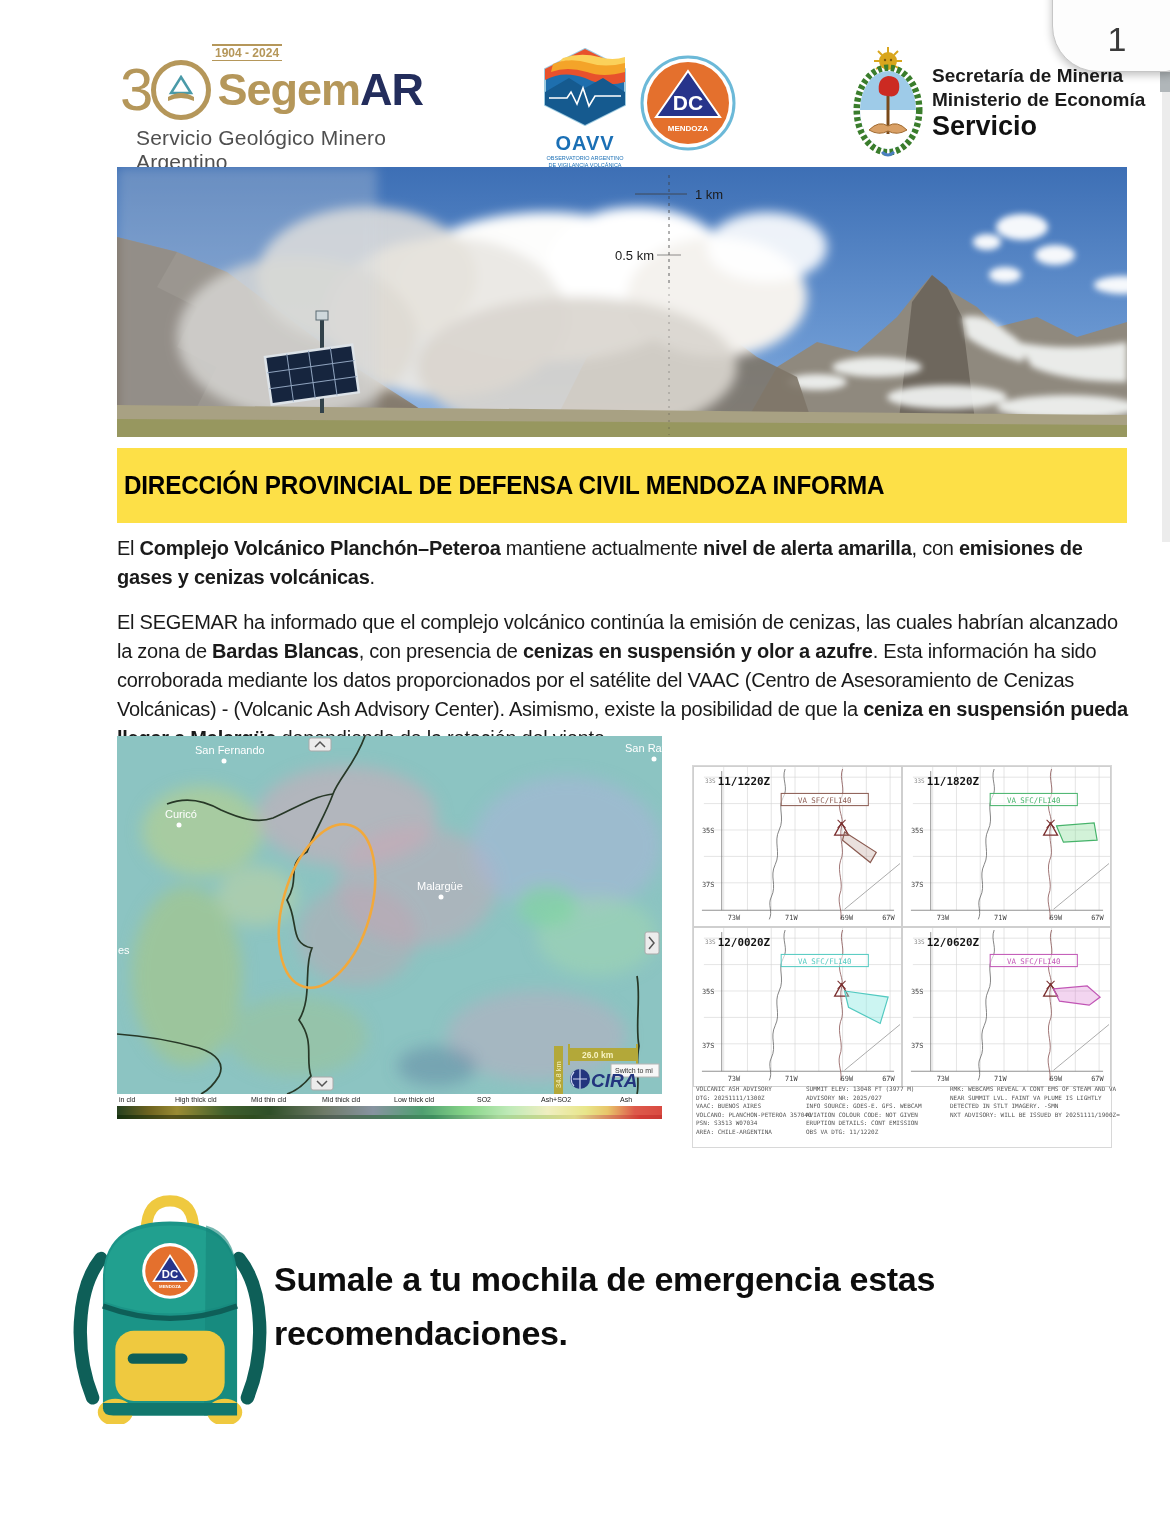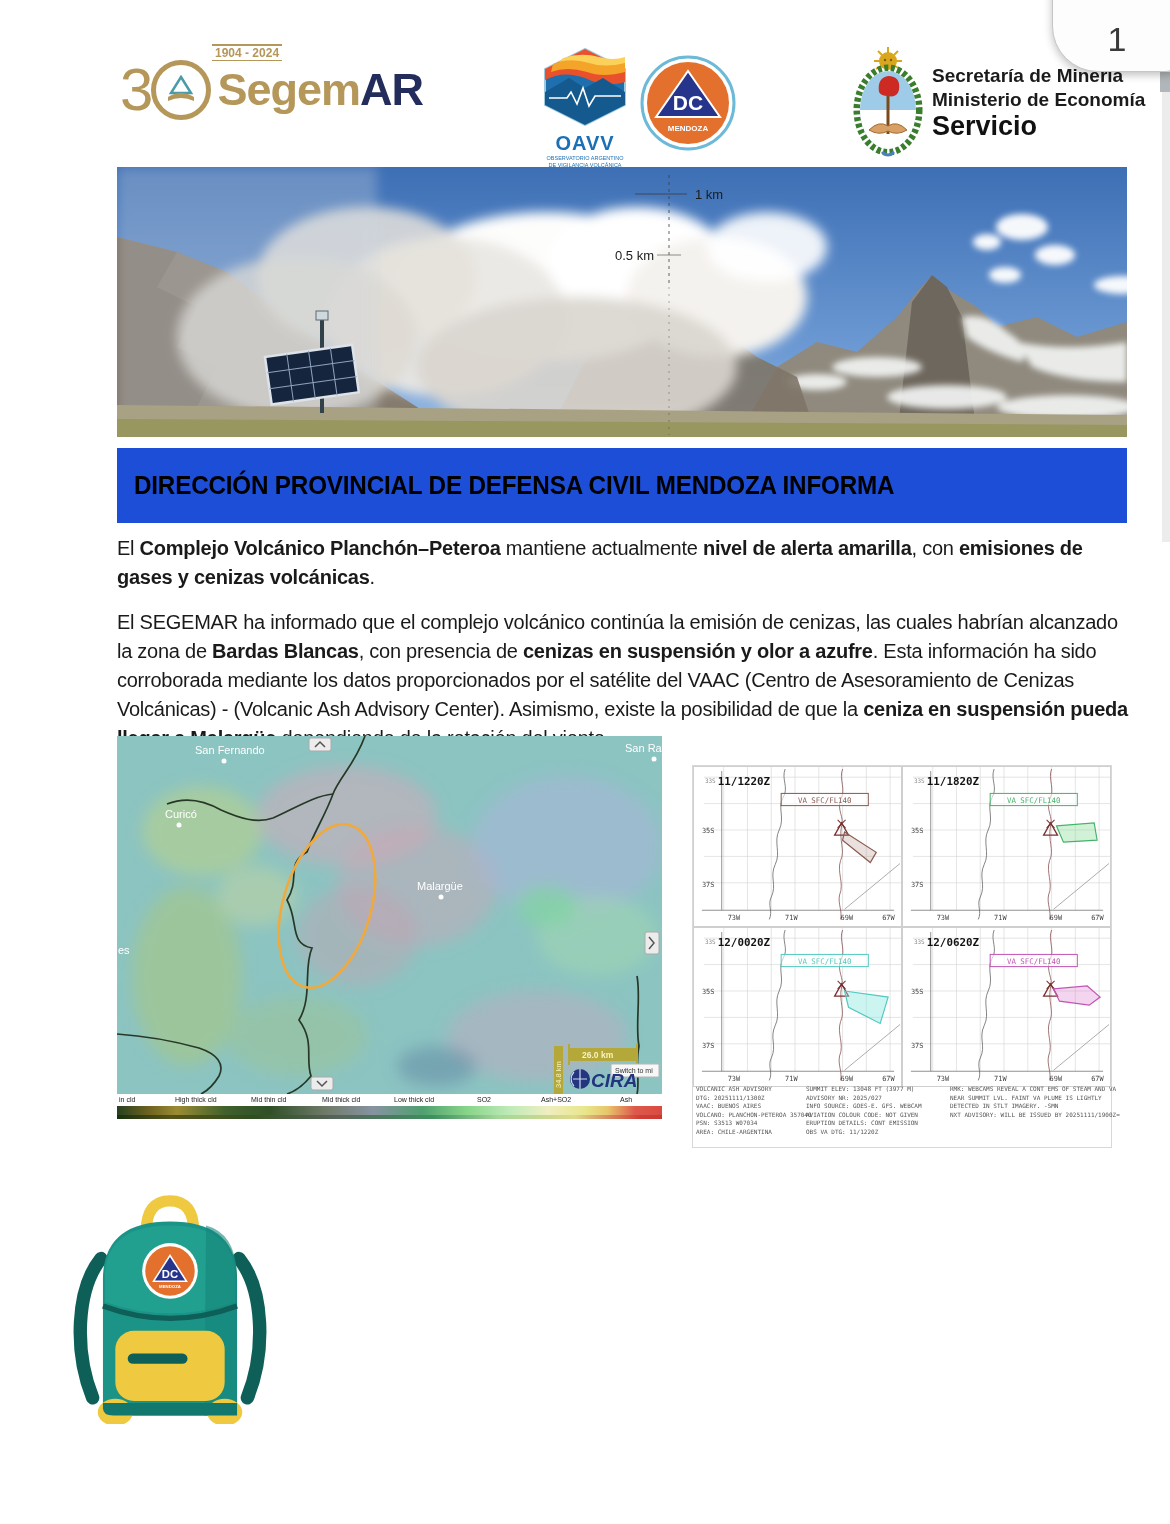--- a/index.html
+++ b/index.html
@@ -34,22 +34,22 @@
                box-shadow:0 3px 8px rgba(0,0,0,.25);display:flex;align-items:flex-end;
                justify-content:center;padding-bottom:12px;box-sizing:border-box;z-index:30;}
   .page-bubble span{font-size:34px;color:#3a3a3a;}
   .scroll-strip{left:1150px;top:72px;width:16px;height:470px;background:#ececec;z-index:25;}
   .scroll-thumb{left:1148px;top:72px;width:18px;height:20px;background:#b0b6b9;z-index:26;}
 
   
   .photo{left:105px;top:167px;width:1010px;height:270px;overflow:hidden;}
 
   
-  .banner{left:105px;top:448px;width:1010px;height:75px;background:#1d4ed8;
-          display:flex;align-items:center;padding-left:17px;box-sizing:border-box;}
+  .banner{left:105px;top:448px;width:1010px;height:75px;background:#fde047;
+          display:flex;align-items:center;padding-left:7px;box-sizing:border-box;}
   .banner h1{margin:0;font-size:25px;font-weight:bold;color:#000;letter-spacing:-.2px;
              transform:scaleX(.97);transform-origin:left;}
 
   
   .para{left:105px;width:1012px;font-size:20px;line-height:29px;color:#1a1a1a;letter-spacing:-.25px;margin:0;}
   .p1{top:534px;}
   .p2{top:608px;}
 
   
   .satmap{left:105px;top:736px;width:545px;height:383px;}
@@ -91,20 +91,21 @@
     <div class="seg-row">
       <span class="seg-12">3</span>
       <span class="seg-circle">
         <svg width="34" height="30" viewBox="0 0 34 30">
           <polygon points="17,2 27,18 7,18" fill="none" stroke="#4a9aa8" stroke-width="2.5"></polygon>
           <path d="M4,22 Q17,14 30,22 L30,26 Q17,20 4,26 Z" fill="#B5975A"></path>
         </svg>
       </span>
       <span class="seg-name"><b style="color:#B5975A">Segem</b><b style="color:#232D5C">AR</b></span>
     </div>
+    <div class="seg-sub">Servicio Geológico Minero Argentino</div>
   </div>
 
   <div class="abs oavv">
     <svg width="84" height="78" viewBox="0 0 84 78">
       <polygon points="42,1 82,21 82,57 42,77 2,57 2,21" fill="#1e6fae" stroke="#9ecbe0" stroke-width="2"></polygon>
       <path d="M2,21 L42,1 L82,21 L82,34 Q62,40 42,30 Q20,22 2,32 Z" fill="#e8512c"></path>
       <path d="M10,16 Q30,8 48,14 Q66,20 82,14 L82,24 Q60,30 44,24 Q24,18 8,24 Z" fill="#f4a429"></path>
       <path d="M20,10 Q38,4 56,9 Q70,13 82,9 L82,15 Q62,20 46,15 Q30,10 16,14 Z" fill="#fbd15a"></path>
       <path d="M2,44 L26,30 L42,40 L60,30 L82,44 L82,57 L42,77 L2,57 Z" fill="#155a8f"></path>
       <path d="M6,50 L24,50 L28,44 L34,56 L40,40 L46,58 L52,48 L78,48" fill="none" stroke="#fff" stroke-width="1.6"></path>
@@ -529,14 +530,15 @@
         <text y="7" text-anchor="middle" font-size="11" font-weight="bold" fill="#fff">DC</text>
         <text y="17" text-anchor="middle" font-size="4.2" font-weight="bold" fill="#fff">MENDOZA</text>
       </g>
       <ellipse cx="42" cy="219" rx="17" ry="13" fill="#EFC93F"></ellipse>
       <ellipse cx="148" cy="219" rx="17" ry="13" fill="#EFC93F"></ellipse>
       <path d="M30,210 L160,210 L160,222 Q160,222 150,222 L40,222 Q30,222 30,215 Z" fill="#12776D"></path>
       <rect x="42" y="140" width="106" height="68" rx="18" fill="#EFC93F"></rect>
       <rect x="54" y="162" width="58" height="10" rx="5" fill="#0E5F58"></rect>
     </svg>
   </div>
+  <p class="abs footer-text">Sumale a tu mochila de emergencia estas recomendaciones.</p>
 
 </div>
 
 </body></html>

